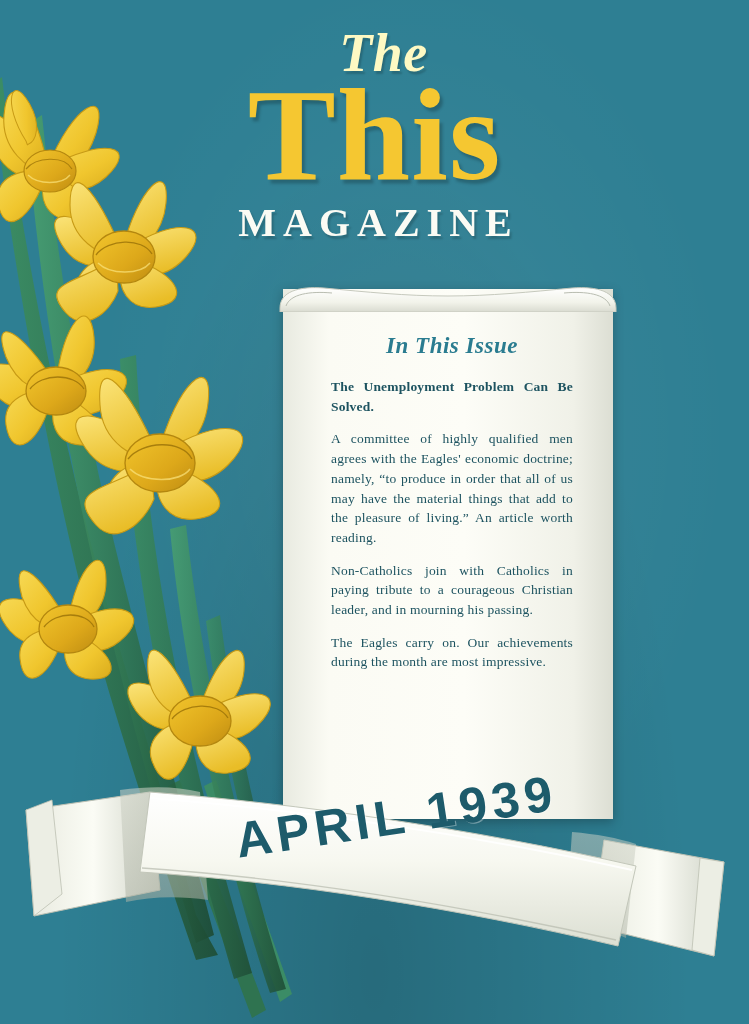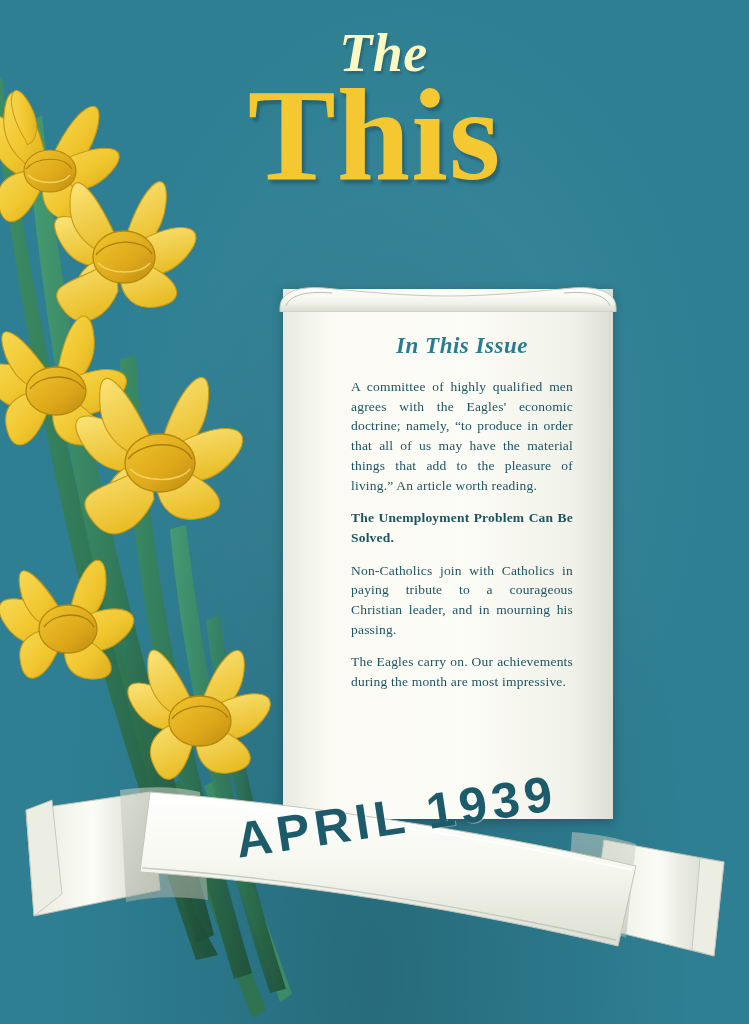--- a/index.html
+++ b/index.html
@@ -84,21 +84,21 @@
     top: 282px;
     width: 344px;
     height: 30px;
     z-index: 5;
   }
   .panel-inner {
     position: absolute;
     left: 0; top: 0;
     width: 330px;
     height: 530px;
-    padding: 44px 26px 0 68px;
+    padding: 44px 26px 0 48px;
     box-sizing: border-box;
   }
   .issue-heading {
     font-family: "Liberation Serif", serif;
     font-style: italic;
     font-weight: 700;
     color: #2a7c90;
     font-size: 23px;
     text-align: center;
     letter-spacing: 0.5px;
@@ -289,42 +289,43 @@
 
       <g transform="translate(36,86) rotate(-20)">
         <path d="M0,0 C-10,-44 10,-70 16,-34 C20,-10 10,4 0,4 Z" fill="url(#petal)" stroke="#c79a15" stroke-width="1"></path>
       </g>
     </svg>
   </div>
 
   <div class="masthead">
     <div class="the-word">The</div>
     <div class="eagle-word">This</div>
+    <div class="magazine-word">MAGAZINE</div>
   </div>
 
   <div class="scroll-top-curl">
     <svg width="344" height="30" viewBox="0 0 344 30" xmlns="http://www.w3.org/2000/svg" aria-hidden="true">
       <defs>
         <linearGradient id="curlg" x1="0" y1="0" x2="0" y2="1">
           <stop offset="0%" stop-color="#ffffff"></stop>
           <stop offset="60%" stop-color="#f2f3ea"></stop>
           <stop offset="100%" stop-color="#d9dbd0"></stop>
         </linearGradient>
       </defs>
       <path d="M4,26 C4,10 22,4 48,6 C90,10 130,14 172,14 C214,14 254,10 296,6 C322,4 340,10 340,26 L340,30 L4,30 Z" fill="url(#curlg)" stroke="#c6c9bd" stroke-width="1"></path>
       <path d="M10,24 C14,12 34,9 56,11" fill="none" stroke="#b9bdb1" stroke-width="1"></path>
       <path d="M334,24 C330,12 310,9 288,11" fill="none" stroke="#b9bdb1" stroke-width="1"></path>
     </svg>
   </div>
 
   <div class="scroll-panel">
     <div class="panel-inner">
       <div class="issue-heading">In This Issue</div>
+      <p class="blurb bold">The Unemployment Problem Can Be Solved.</p>
       <p class="blurb">A committee of highly qualified men agrees with the Eagles' economic doctrine; namely, “to produce in order that all of us may have the material things that add to the pleasure of living.” An article worth reading.</p>
-      <p class="blurb bold">The Unemployment Problem Can Be Solved.</p>
       <p class="blurb">Non-Catholics join with Catholics in paying tribute to a courageous Christian leader, and in mourning his passing.</p>
       <p class="blurb">The Eagles carry on. Our achievements during the month are most impressive.</p>
     </div>
   </div>
 
   <div class="stems-lower">
     <svg width="280" height="244" viewBox="0 0 280 244" xmlns="http://www.w3.org/2000/svg" aria-hidden="true">
       <path d="M60,0 C84,70 116,150 146,230 L132,238 C102,158 72,78 48,6 Z" fill="#2f7350"></path>
       <path d="M96,0 C118,66 146,140 172,214 L160,222 C134,148 106,74 84,6 Z" fill="#3d8f63" opacity="0.9"></path>
     </svg>

